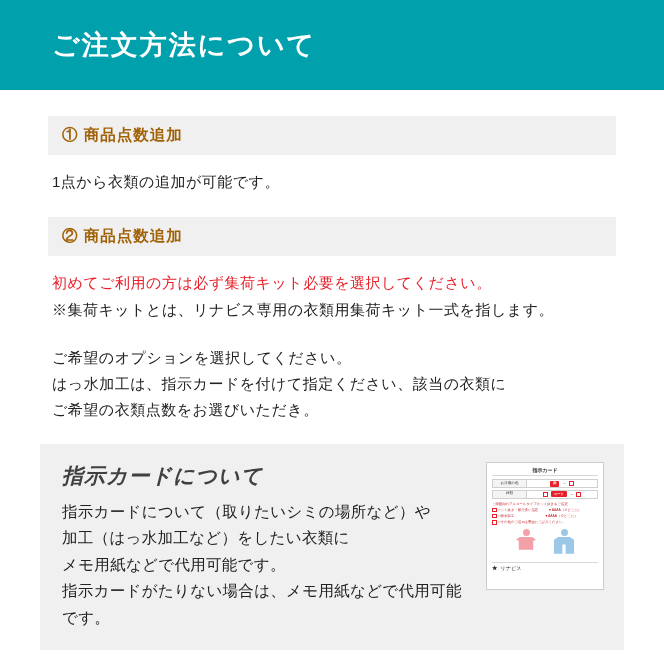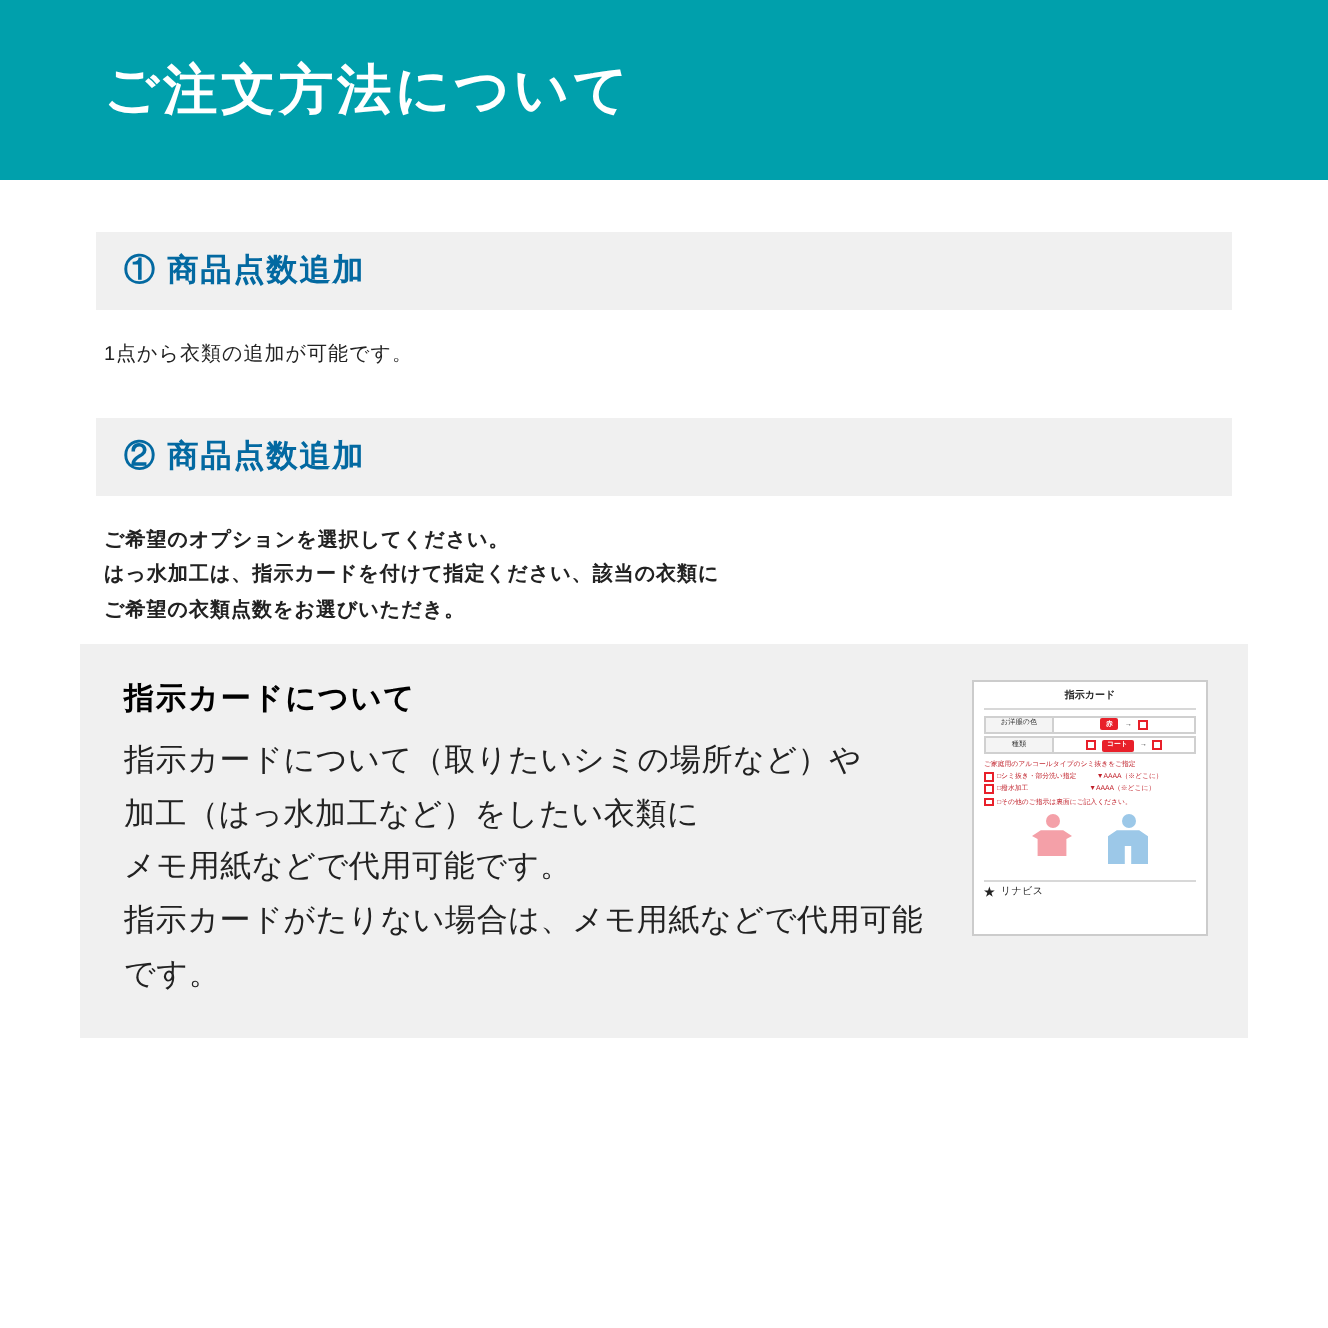--- a/index.html
+++ b/index.html
@@ -42,64 +42,64 @@
   .content {
     padding: 26px 48px 0 48px;
   }
 
   .section-bar {
     background: #f0f0f0;
     padding: 9px 14px;
     margin-bottom: 14px;
   }
   .section-bar-text {
-    color: #0369a1;
+    color: #a16207;
     font-size: 15.5px;
     font-weight: bold;
     letter-spacing: 1px;
   }
 
   .para {
-    font-size: 10px;
+    font-size: 15px;
     line-height: 1.75;
     color: #222222;
     margin: 0 0 22px 4px;
     letter-spacing: 0.5px;
   }
 
   .para-red {
     color: #e8202a;
   }
 
   .para-tight {
-    margin-bottom: 8px;
-    font-weight: bold;
+    margin-bottom: 20px;
   }
 
   .para-line { display: block; }
 
   
   .card-box {
     background: #f0f0f0;
     margin: 6px -8px 0 -8px;
     padding: 18px 20px 18px 22px;
     display: flex;
     justify-content: space-between;
     align-items: flex-start;
     min-height: 150px;
   }
   .card-box-left {
     flex: 1 1 auto;
   }
   .card-box-title {
-    color: #000000;
-    font-size: 15px;
+    color: #404040;
+    font-size: 21px;
     font-weight: bold;
     margin-bottom: 9px;
     letter-spacing: 1px;
+    font-style: italic;
   }
   .card-box-text {
     font-size: 15.5px;
     line-height: 1.72;
     color: #222222;
     letter-spacing: 0.3px;
   }
 
   
   .card-thumb {
@@ -247,20 +247,24 @@
     <div class="section-bar">
       <span class="section-bar-text">① 商品点数追加</span>
     </div>
     <p class="para">
       <span class="para-line">1点から衣類の追加が可能です。</span>
     </p>
 
     <div class="section-bar">
       <span class="section-bar-text">② 商品点数追加</span>
     </div>
+    <p class="para">
+      <span class="para-line para-red">初めてご利用の方は必ず集荷キット必要を選択してください。</span>
+      <span class="para-line">※集荷キットとは、リナビス専用の衣類用集荷キット一式を指します。</span>
+    </p>
 
     <p class="para para-tight">
       <span class="para-line">ご希望のオプションを選択してください。</span>
       <span class="para-line">はっ水加工は、指示カードを付けて指定ください、該当の衣類に</span>
       <span class="para-line">ご希望の衣類点数をお選びいただき。</span>
     </p>
 
     <div class="card-box">
       <div class="card-box-left">
         <div class="card-box-title">指示カードについて</div>

